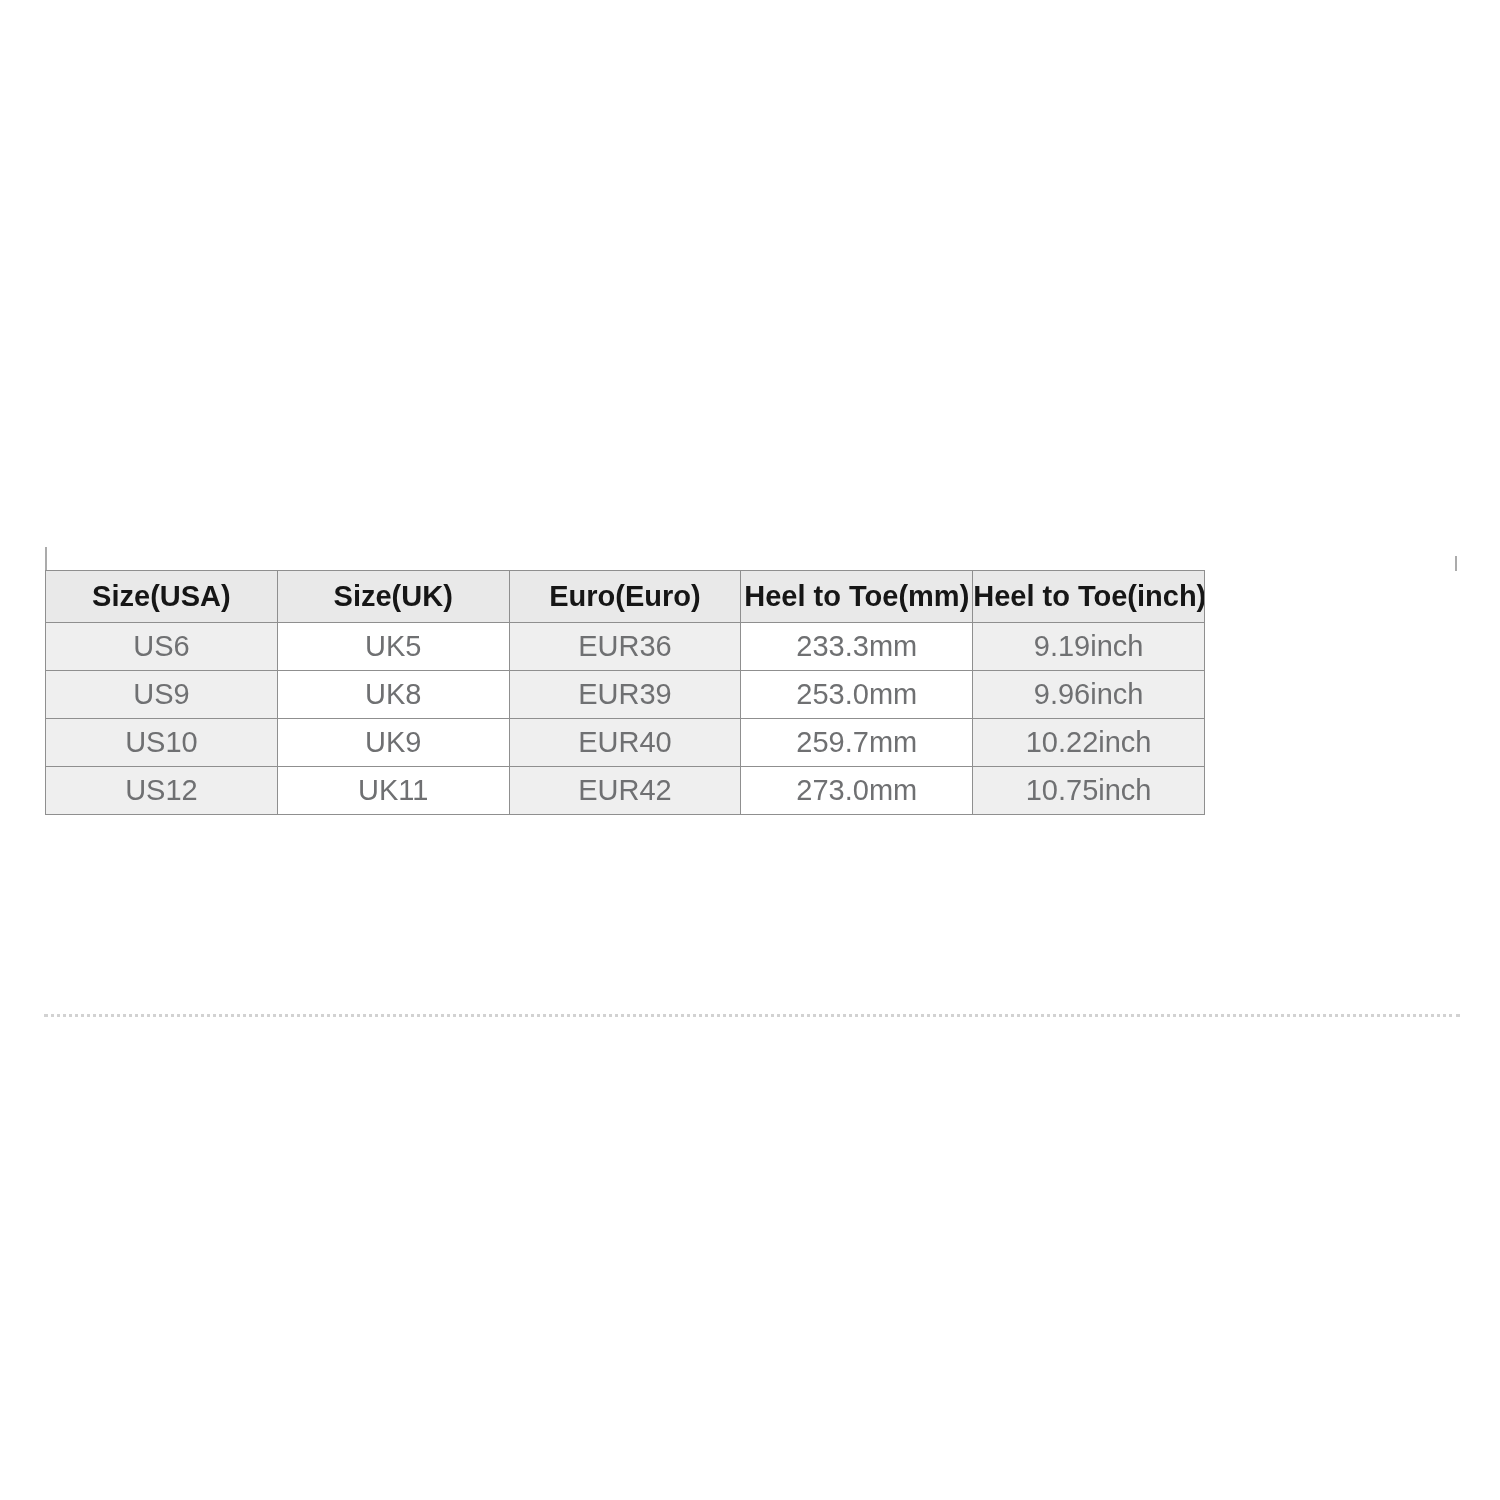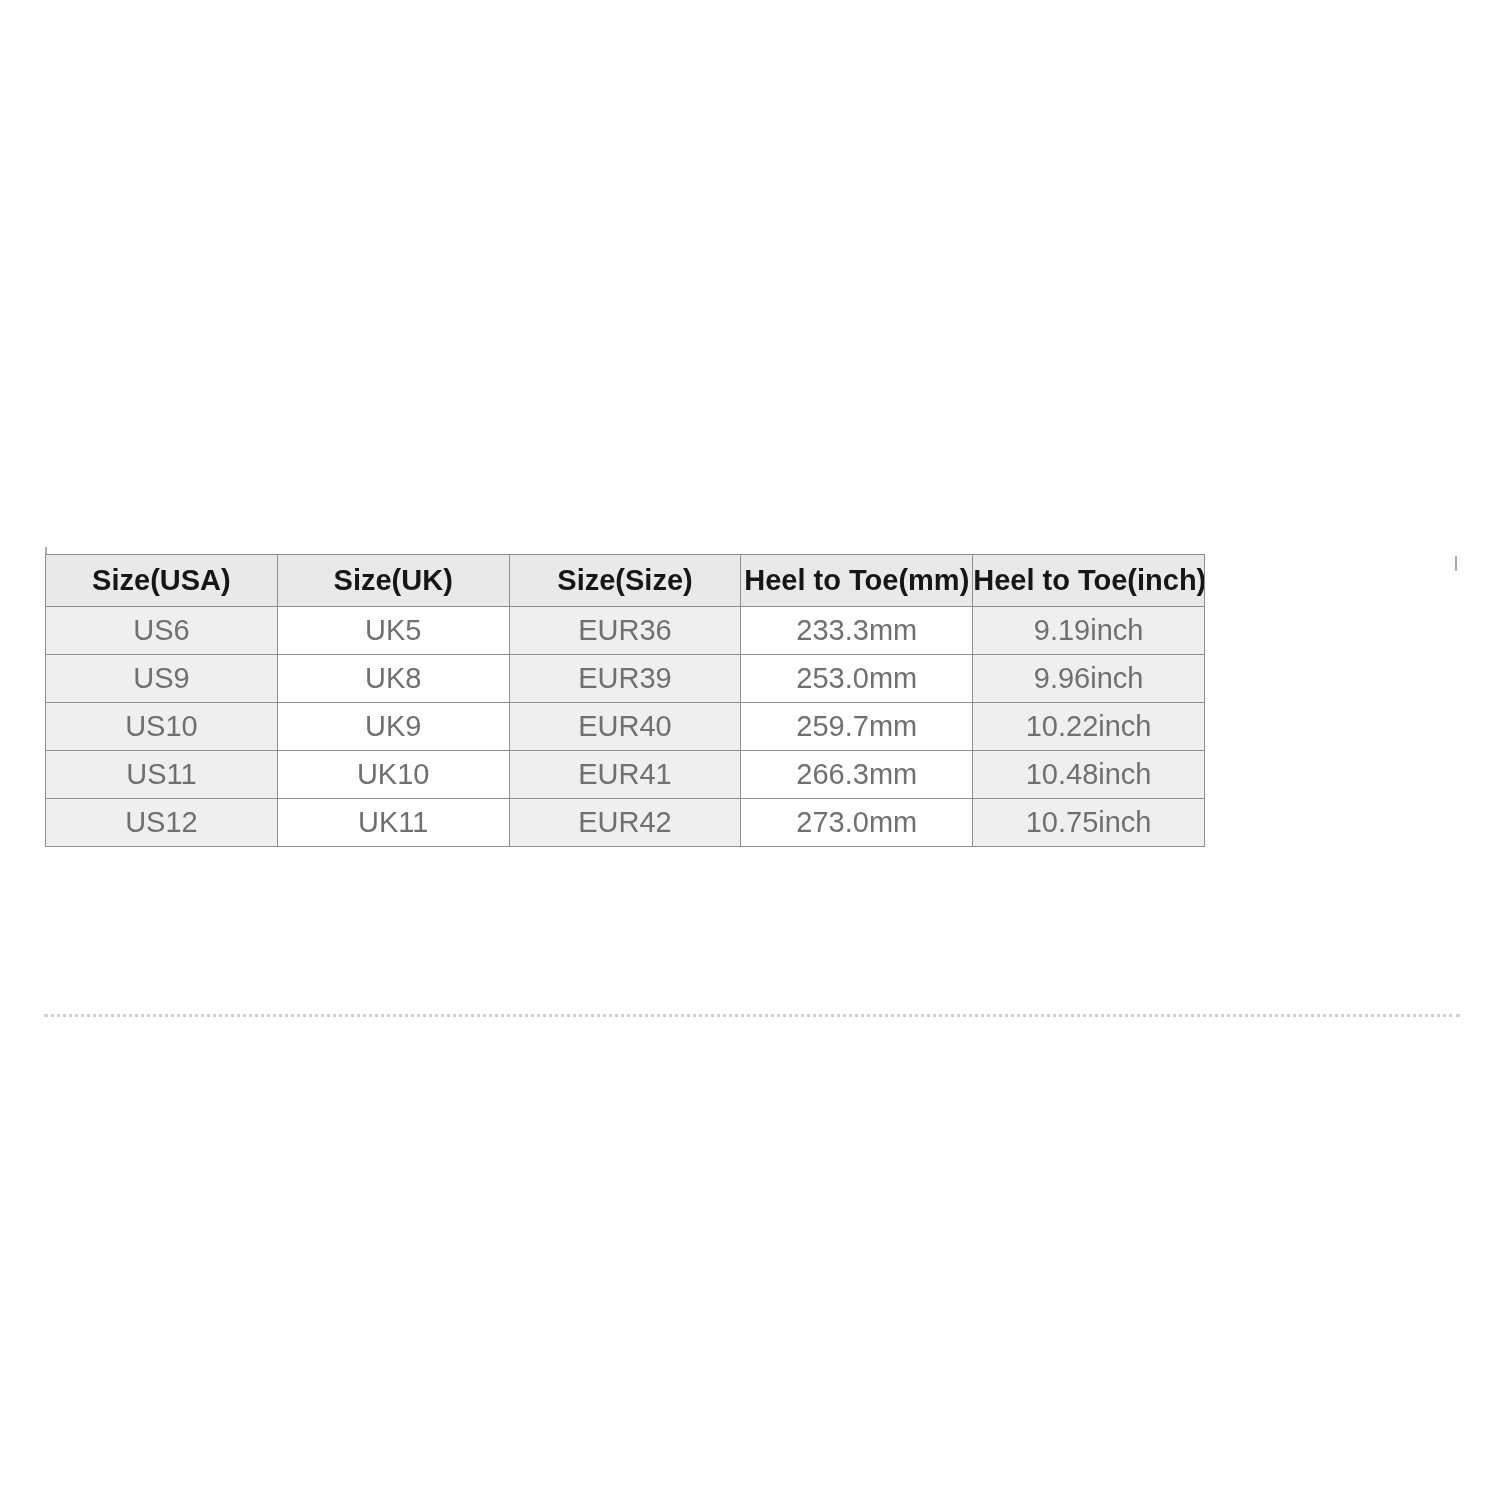--- a/index.html
+++ b/index.html
@@ -16,21 +16,21 @@
     position:relative;
     width:1500px;
     height:1500px;
     background:var(--page-bg);
     font-family:"Liberation Sans", sans-serif;
     overflow:hidden;
   }
   .size-table{
     position:absolute;
     left:45px;
-    top:554px;
+    top:570px;
     width:1160px;
     border-collapse:collapse;
     table-layout:fixed;
   }
   .size-table th,
   .size-table td{
     border:1px solid var(--border);
     text-align:center;
     vertical-align:middle;
     padding:0;
@@ -85,21 +85,21 @@
         <col style="width: 20%;">
         <col style="width: 20%;">
         <col style="width: 20%;">
         <col style="width: 20%;">
         <col style="width: 20%;">
       </colgroup>
     <thead>
       <tr>
           <th>Size(USA)</th>
           <th>Size(UK)</th>
-          <th>Size(Size)</th>
+          <th>Euro(Euro)</th>
           <th>Heel to Toe(mm)</th>
           <th>Heel to Toe(inch)</th>
         </tr>
     </thead>
     <tbody>
         <tr>
           <td>US6</td>
           <td>UK5</td>
           <td>EUR36</td>
           <td>233.3mm</td>
@@ -113,27 +113,20 @@
           <td>9.96inch</td>
         </tr>
         <tr>
           <td>US10</td>
           <td>UK9</td>
           <td>EUR40</td>
           <td>259.7mm</td>
           <td>10.22inch</td>
         </tr>
         <tr>
-          <td>US11</td>
-          <td>UK10</td>
-          <td>EUR41</td>
-          <td>266.3mm</td>
-          <td>10.48inch</td>
-        </tr>
-        <tr>
           <td>US12</td>
           <td>UK11</td>
           <td>EUR42</td>
           <td>273.0mm</td>
           <td>10.75inch</td>
         </tr>
       </tbody>
   </table>
 
   <div class="dotted-underline"></div>

